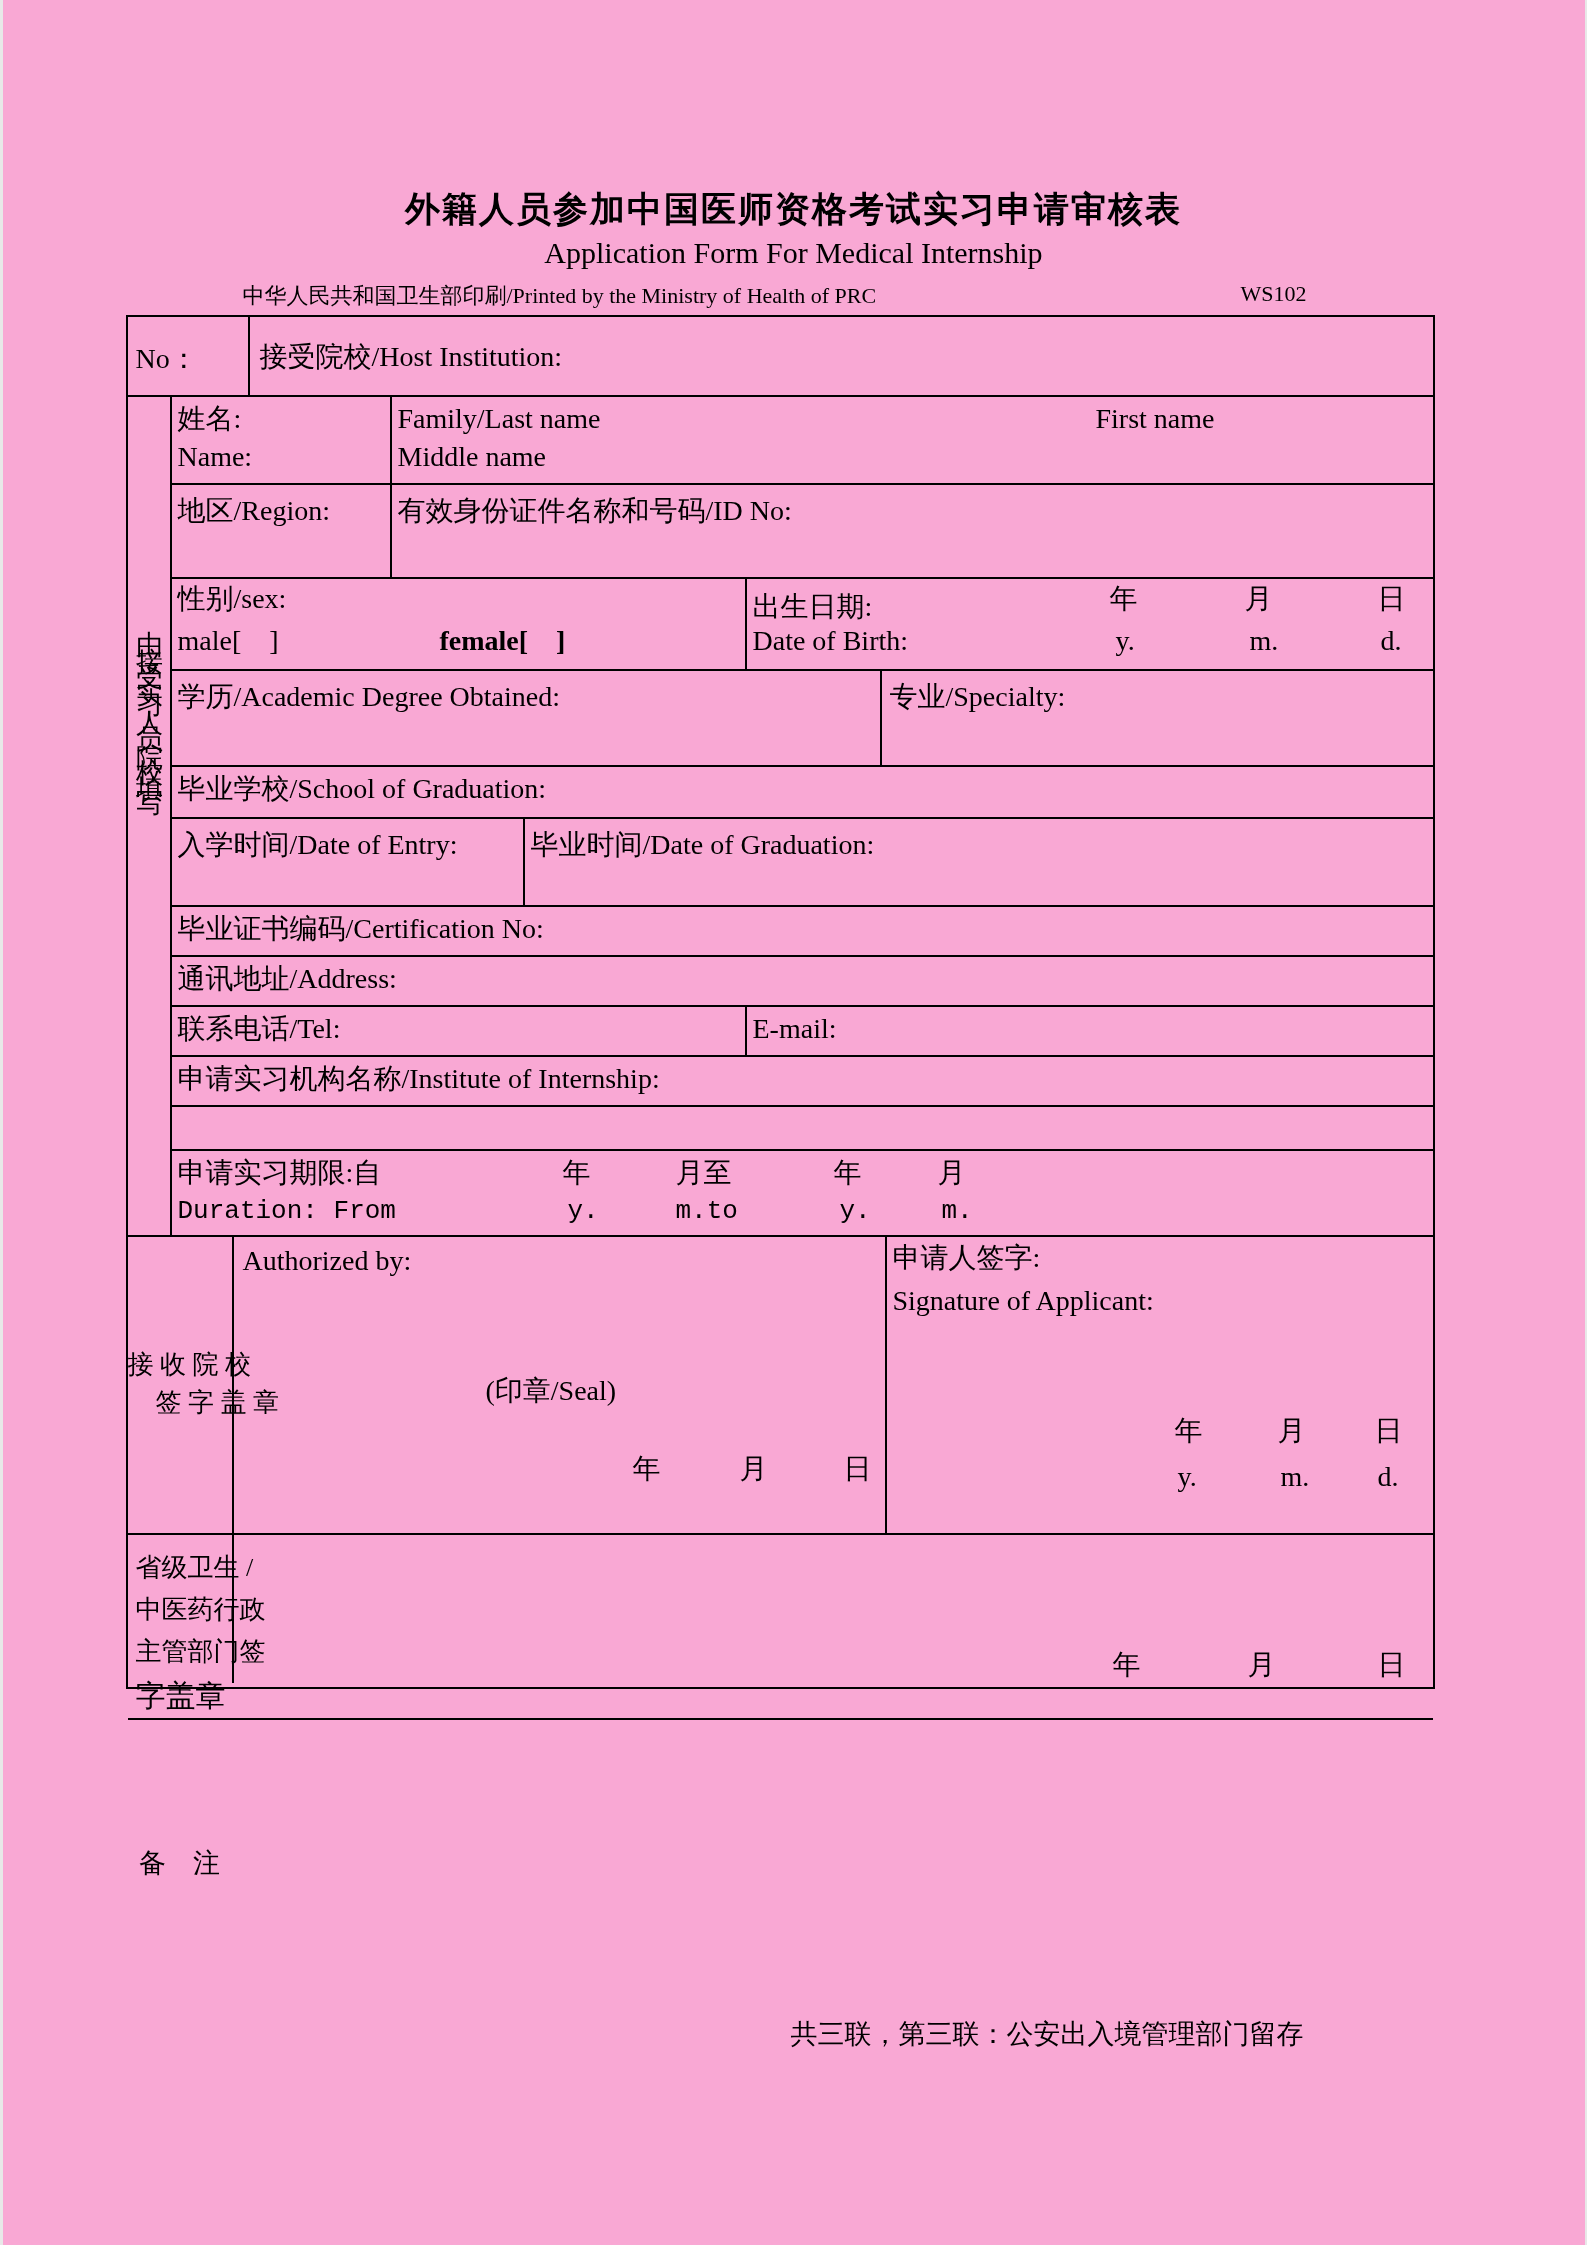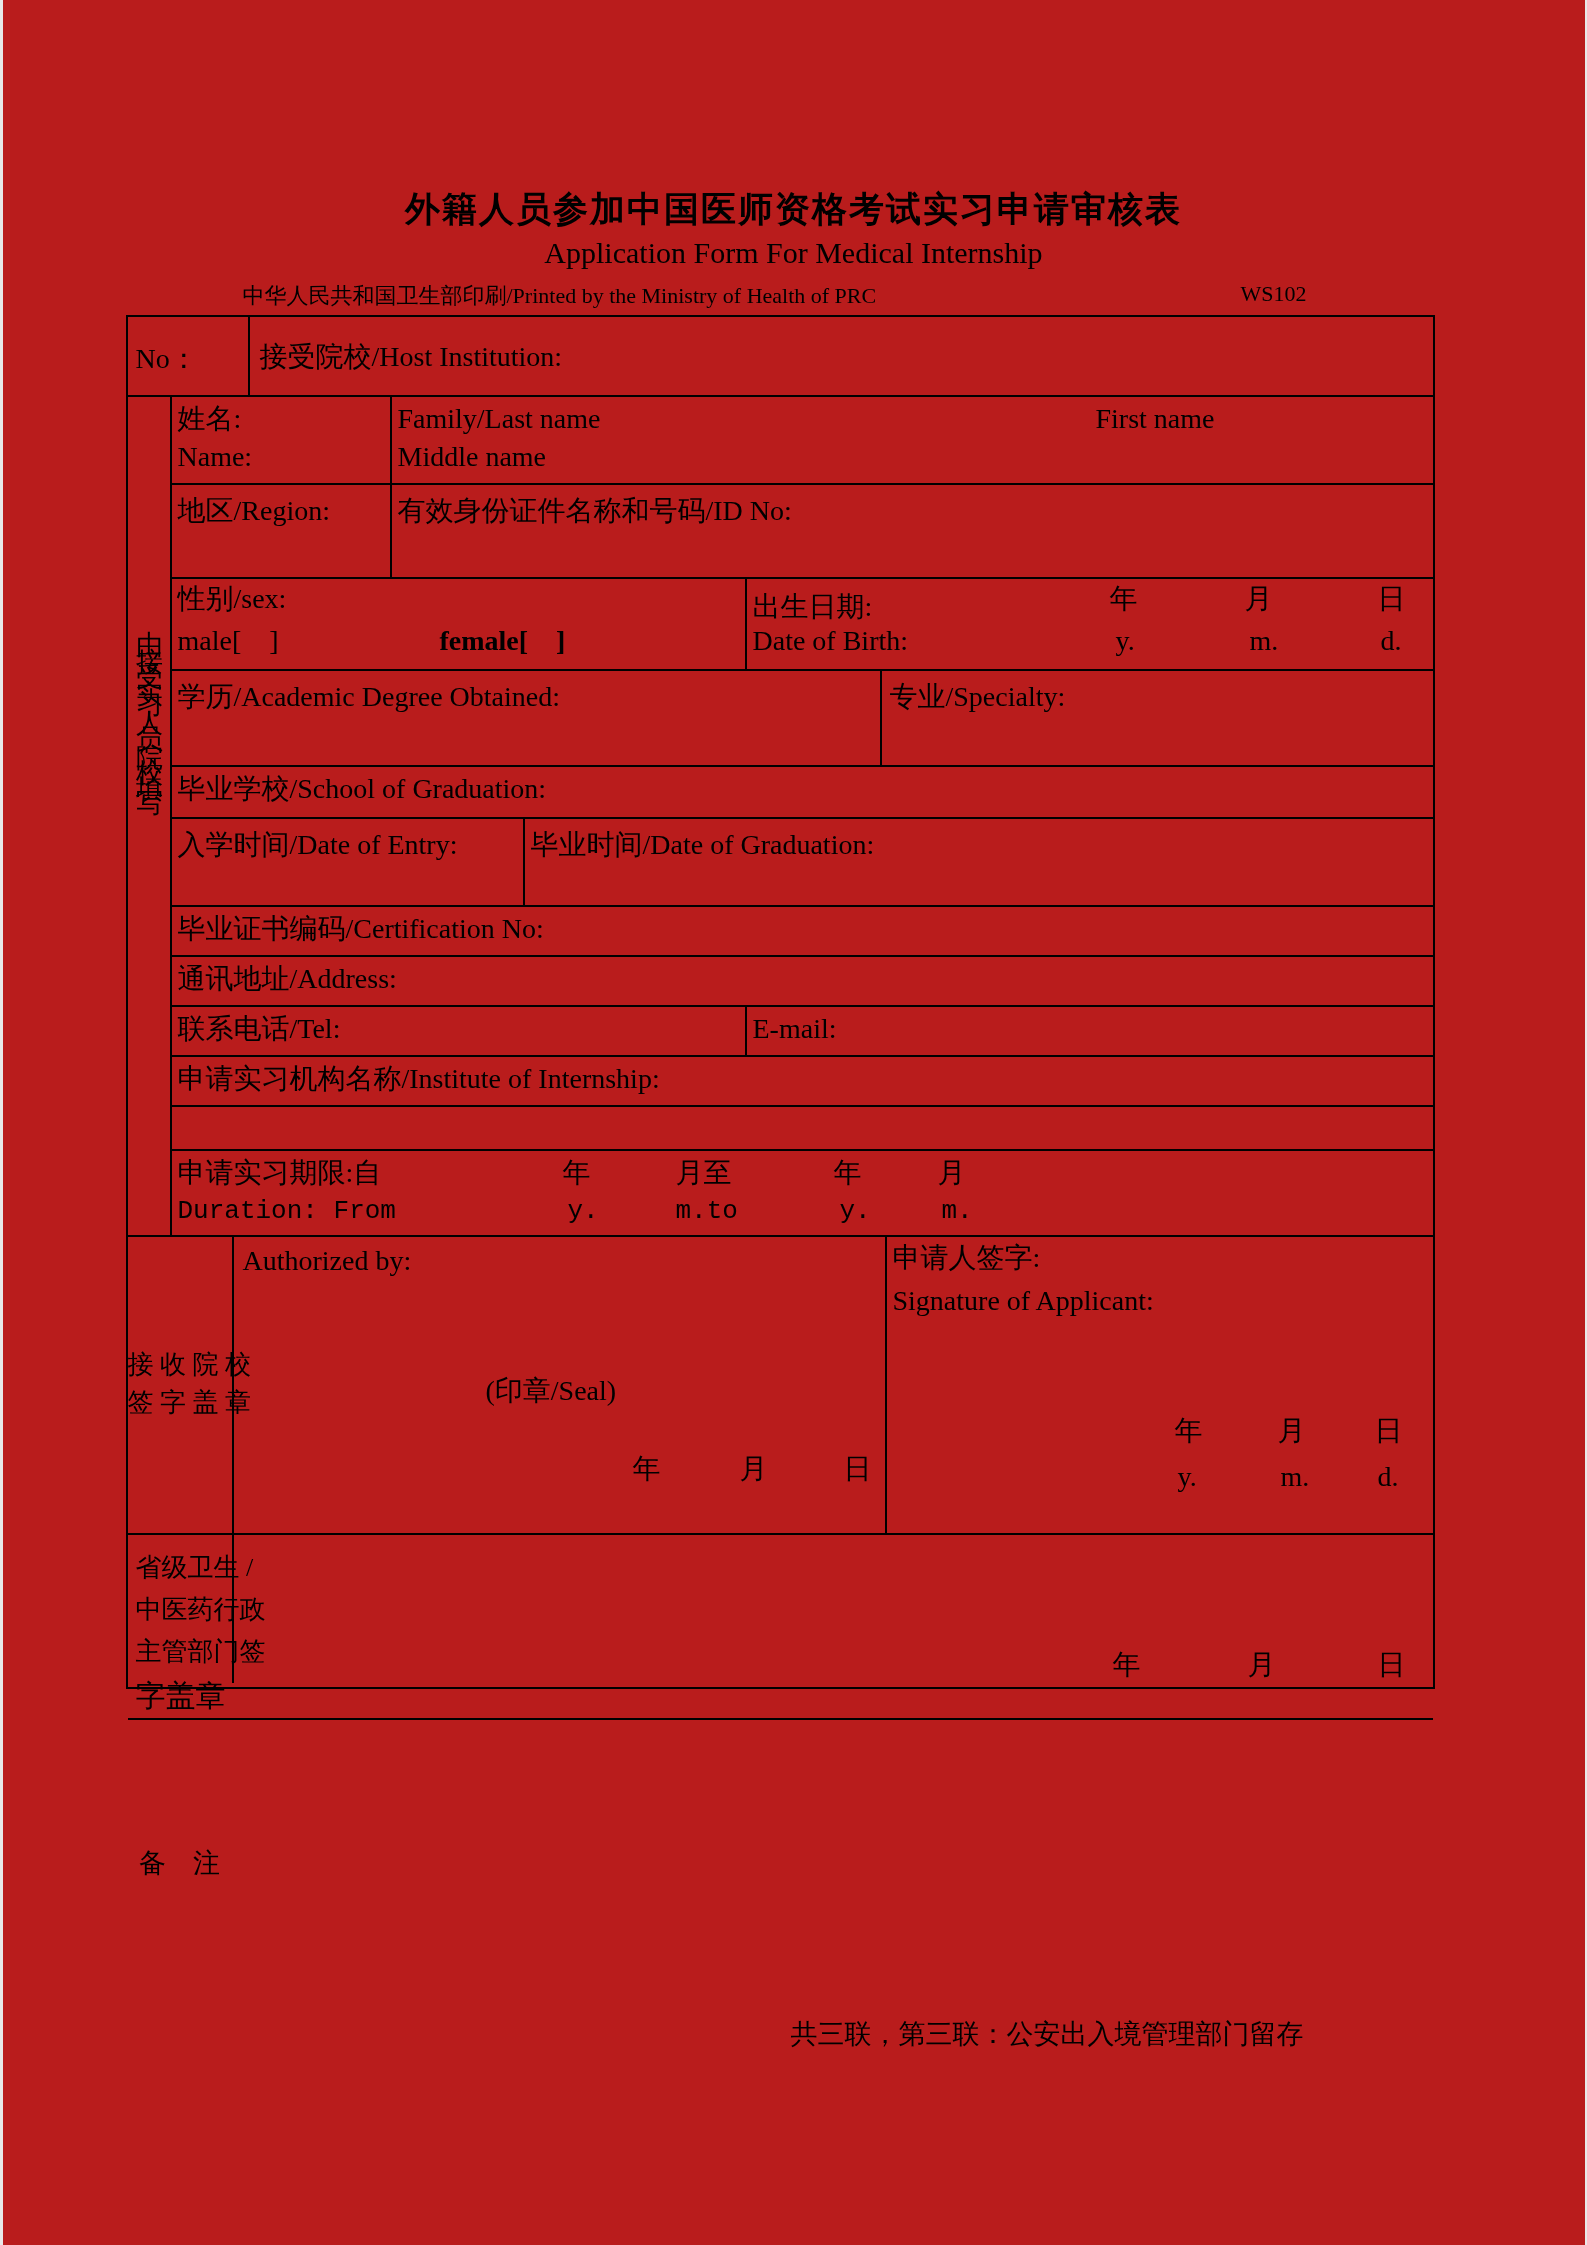--- a/index.html
+++ b/index.html
@@ -1,16 +1,16 @@
 <!DOCTYPE html>
 <html><head>
 <meta charset="utf-8">
 <style>
   html,body{margin:0;padding:0;background:#e8e8e8;}
-  .page{position:relative;width:1582px;height:2245px;background:#b91c1c;margin:0 auto;
+  .page{position:relative;width:1582px;height:2245px;background:#f9a8d4;margin:0 auto;
         font-family:"Liberation Serif","DejaVu Serif",serif;color:#000;overflow:hidden;}
   .t{position:absolute;white-space:pre;font-size:28px;line-height:1.15;}
   .mono{font-family:"Liberation Mono","DejaVu Sans Mono",monospace;font-size:26px;}
   .title{position:absolute;left:0;right:0;top:186px;text-align:center;
          font-size:35px;font-weight:bold;letter-spacing:2px;}
   .subtitle{position:absolute;left:0;right:0;top:236px;text-align:center;font-size:30px;}
   .tbl{position:absolute;left:123px;top:315px;width:1285px;height:1370px;border:2px solid #000;padding-left:20px;}
   .hline{position:absolute;height:2px;background:#000;}
   .vline{position:absolute;width:2px;background:#000;}
   .vert{position:absolute;left:6px;top:292px;width:34px;
@@ -109,21 +109,21 @@
     <div class="t" style="left:548px;top:840px;">月至</div>
     <div class="t" style="left:706px;top:840px;">年</div>
     <div class="t" style="left:810px;top:840px;">月</div>
     <div class="t mono" style="left:50px;top:880px;">Duration: From</div>
     <div class="t mono" style="left:440px;top:880px;">y.</div>
     <div class="t mono" style="left:548px;top:880px;">m.to</div>
     <div class="t mono" style="left:712px;top:880px;">y.</div>
     <div class="t mono" style="left:814px;top:880px;">m.</div>
 
     <div class="hdrcell" style="top:1030px;">接 收 院 校</div>
-    <div class="hdrcell" style="top:1068px;">签 字 盖 章</div>
+    <div class="hdrcell" style="top:1068px;margin-left:28px;">签 字 盖 章</div>
     <div class="t" style="left:115px;top:928px;">Authorized by:</div>
     <div class="t" style="left:358px;top:1058px;">(印章/Seal)</div>
     <div class="t" style="left:505px;top:1136px;">年</div>
     <div class="t" style="left:612px;top:1136px;">月</div>
     <div class="t" style="left:716px;top:1136px;">日</div>
 
     <div class="t" style="left:765px;top:925px;">申请人签字:</div>
     <div class="t" style="left:765px;top:968px;">Signature of Applicant:</div>
     <div class="t" style="left:1047px;top:1098px;">年</div>
     <div class="t" style="left:1150px;top:1098px;">月</div>

